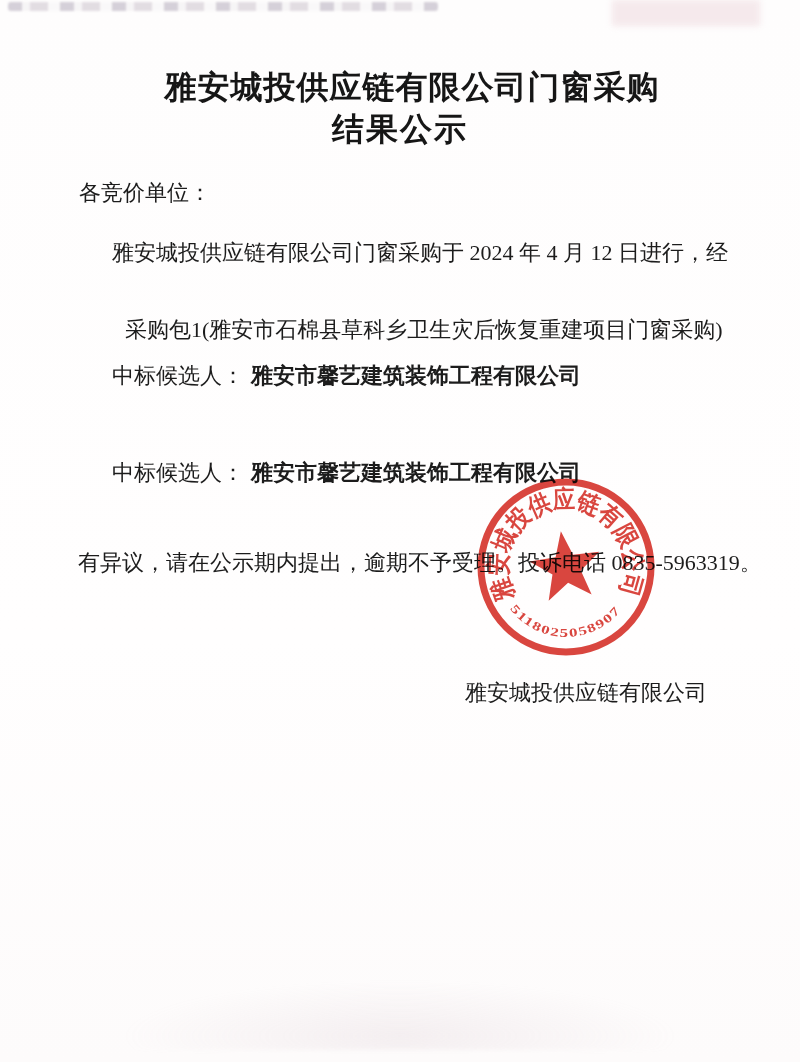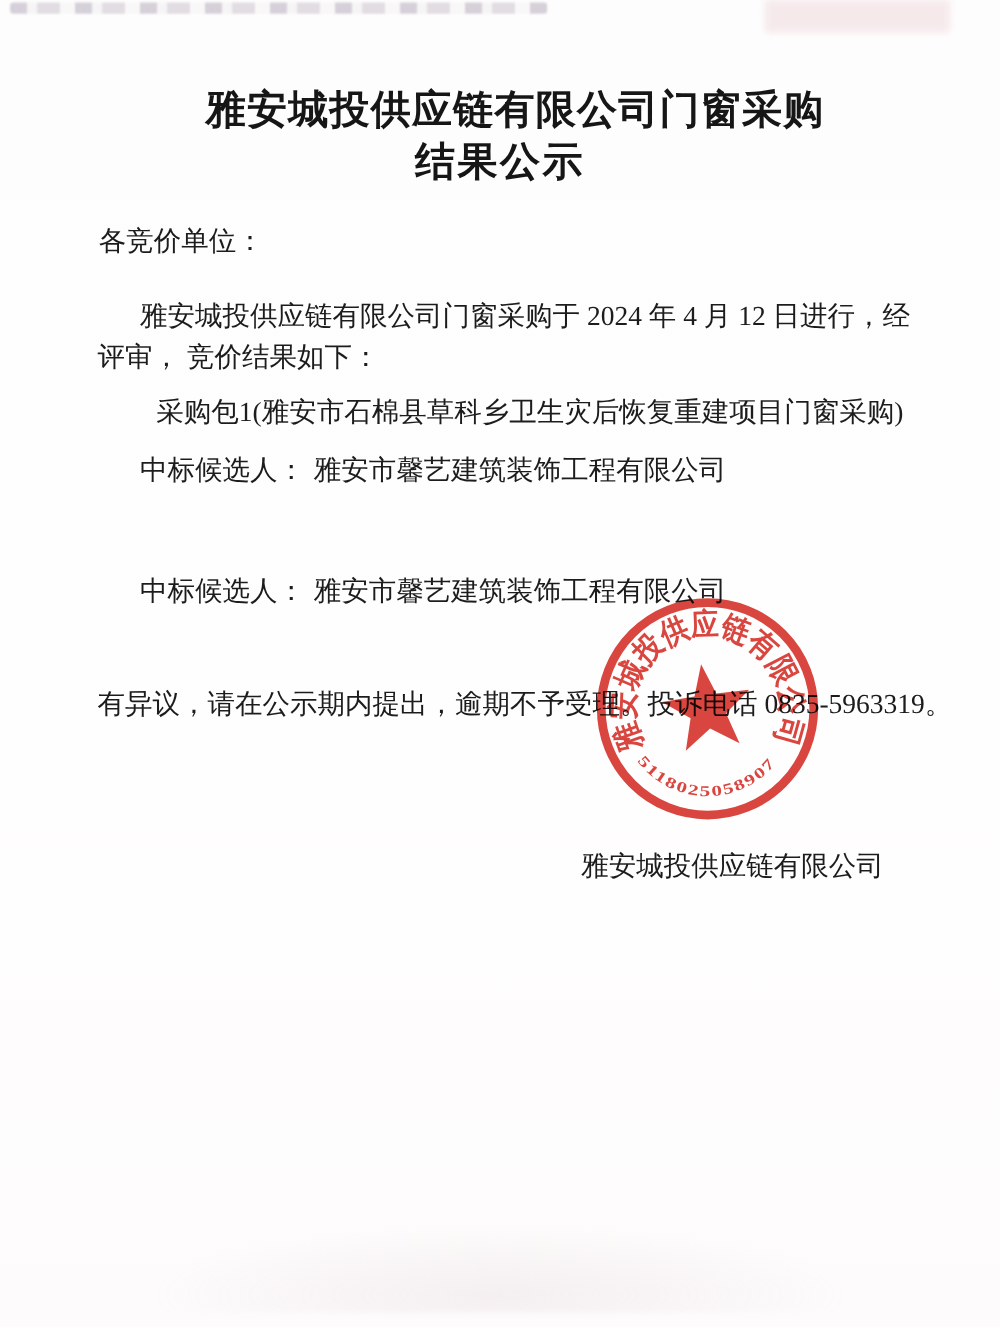--- a/index.html
+++ b/index.html
@@ -27,21 +27,21 @@
     position: absolute;
     left: 0;
     width: 100%;
     text-align: center;
     font-size: 32px;
     line-height: 36px;
     font-weight: 700;
     letter-spacing: 1px;
     color: #161616;
   }
-  .winner { font-weight: 400; padding-left: 7px; margin-top: 15px; }
+  .winner { font-weight: 700; padding-left: 7px; margin-top: 15px; }
   
   .seal {
     position: absolute;
     left: 464px;
     top: 465px;
     width: 204px;
     height: 204px;
     mix-blend-mode: multiply;
     opacity: 0.9;
   }
@@ -78,21 +78,20 @@
   <div class="artifact artifact-top-left"></div>
   <div class="artifact artifact-top-right"></div>
   <div class="artifact artifact-bottom"></div>
 
   <div class="title-line" style="top:69px;padding-left:24px;">雅安城投供应链有限公司门窗采购</div>
   <div class="title-line" style="top:111px; letter-spacing:2px;font-family:Liberation Serif, serif;">结果公示</div>
 
   <div class="line" style="left:79px; top:181px;">各竞价单位：</div>
 
   <div class="line" style="left:112px; top:241px;">雅安城投供应链有限公司门窗采购于 2024 年 4 月 12 日进行，经</div>
-  <div class="line" style="left:78px; top:274px;">评审， 竞价结果如下：</div>
 
   <div class="line" style="left:112px; top:318px;margin-left:13px;">采购包1(雅安市石棉县草科乡卫生灾后恢复重建项目门窗采购)</div>
   <div class="line" style="left:112px; top:364px;"><span>中标候选人：</span><span class="winner">雅安市馨艺建筑装饰工程有限公司</span></div>
 
   <div class="line" style="left:112px; top:461px;"><span>中标候选人：</span><span class="winner">雅安市馨艺建筑装饰工程有限公司</span></div>
 
   <div class="line" style="left:78px; top:551px;">有异议，请在公示期内提出，逾期不予受理。投诉电话 0835-5963319。</div>
 
   <div class="line" style="left:465px; top:681px;">雅安城投供应链有限公司</div>
 

